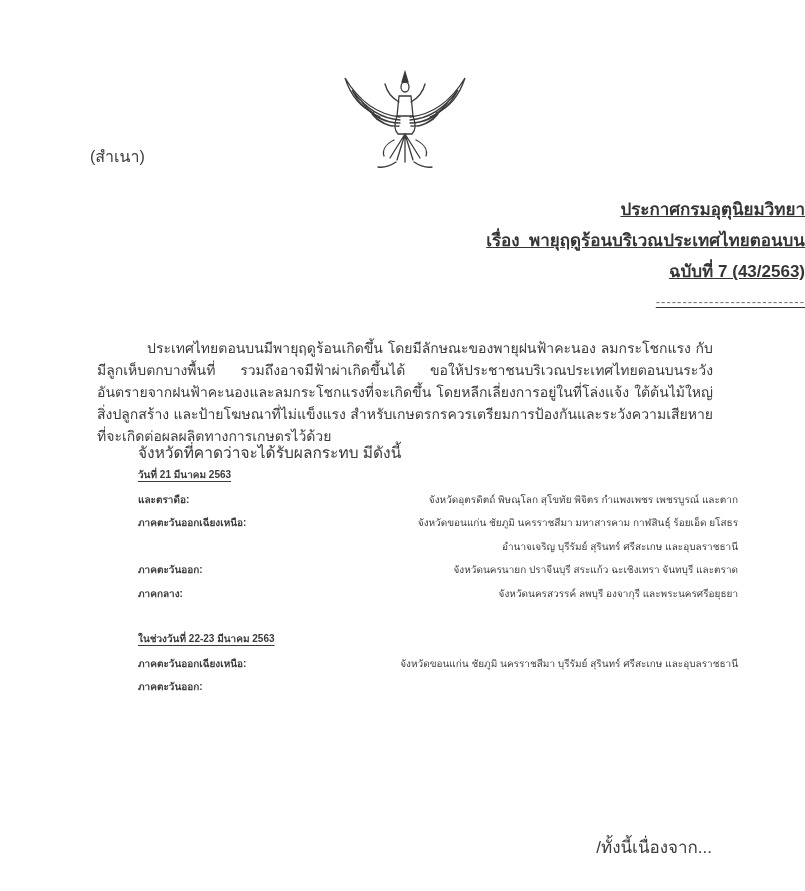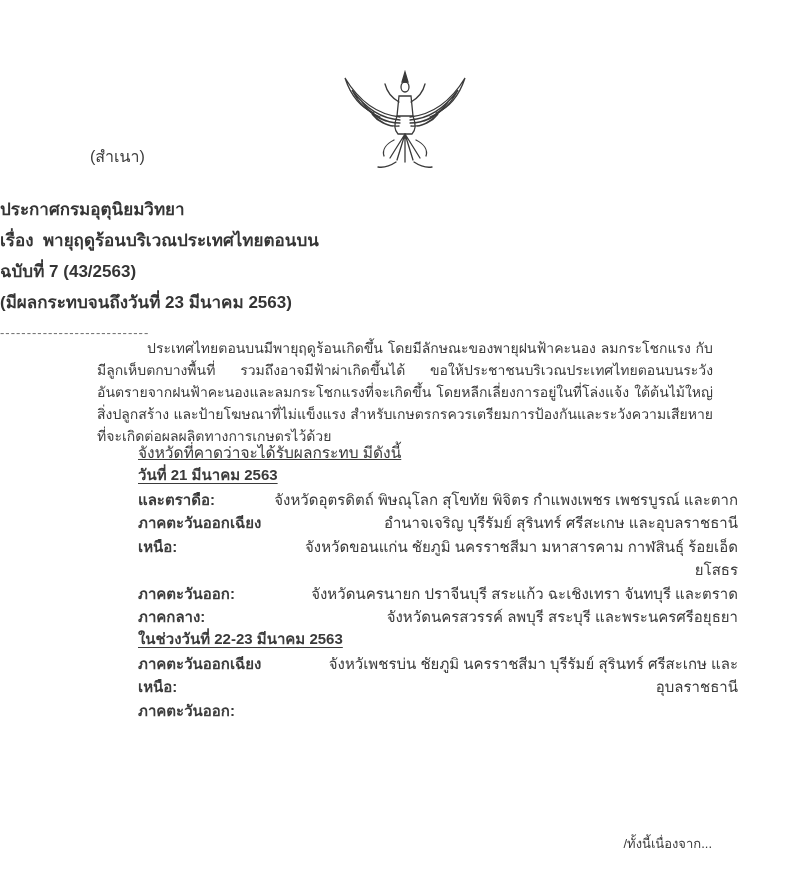--- a/index.html
+++ b/index.html
@@ -26,25 +26,26 @@
     left: 338px;
     top: 70px;
     width: 134px;
     height: 114px;
   }
   .title-block {
     position: absolute;
     left: 0;
     right: 0;
     top: 194px;
-    text-align: left;
+    text-align: right;
     font-weight: bold;
     font-size: 17px;
     line-height: 31px;
     color: #353535;
+    text-decoration: underline;
   }
   .title-block .t-line { white-space: pre-wrap; }
   .divider {
     margin-top: 8px;
     font-weight: normal;
     font-size: 13px;
     letter-spacing: 1px;
     color: #6e6e6e;
     line-height: 14px;
   }
@@ -56,27 +57,26 @@
     font-size: 14px;
     line-height: 22px;
     text-align: justify;
     text-indent: 50px;
   }
   .impact-intro {
     position: absolute;
     left: 138px;
     top: 440px;
     font-size: 15.5px;
-    text-decoration: underline;
   }
   .section {
     position: absolute;
     left: 138px;
     width: 600px;
-    font-size: 15px;
+    font-size: 10px;
     line-height: 23.5px;
   }
   .section-1 { top: 463px; }
   .section-2 { top: 627px; }
   .sec-heading {
     font-weight: bold;
     text-decoration: underline;
     text-underline-offset: 3px;
     margin-bottom: 1px;
   }
@@ -84,21 +84,21 @@
   .reg {
     width: 130px;
     flex: 0 0 130px;
     font-weight: bold;
   }
   .prov { flex: 1; text-align: right; }
   .footer-note {
     position: absolute;
     right: 93px;
     top: 833px;
-    font-size: 13px;
+    font-size: 17px;
   }
 </style>
 </head>
 <body>
 
 <div class="page">
 
   <div class="copy-label">(สำเนา)</div>
 
   <div class="emblem">
@@ -134,63 +134,62 @@
         <path d="M58 92 C52 96 46 98 40 97"></path>
         <path d="M76 92 C82 96 88 98 94 97"></path>
       </g>
     </svg>
   </div>
 
   <div class="title-block">
     <div class="t-line">ประกาศกรมอุตุนิยมวิทยา</div>
     <div class="t-line">เรื่อง  พายุฤดูร้อนบริเวณประเทศไทยตอนบน</div>
     <div class="t-line">ฉบับที่ 7 (43/2563)</div>
-    <div class="t-line">(มีผลกระทบจนถึงวันที่ 23 มีนาคม 2563)</div>
     <div class="divider">----------------------------</div>
   </div>
 
   <p class="body-par">ประเทศไทยตอนบนมีพายุฤดูร้อนเกิดขึ้น โดยมีลักษณะของพายุฝนฟ้าคะนอง ลมกระโชกแรง กับมีลูกเห็บตกบางพื้นที่ รวมถึงอาจมีฟ้าผ่าเกิดขึ้นได้ ขอให้ประชาชนบริเวณประเทศไทยตอนบนระวังอันตรายจากฝนฟ้าคะนองและลมกระโชกแรงที่จะเกิดขึ้น โดยหลีกเลี่ยงการอยู่ในที่โล่งแจ้ง ใต้ต้นไม้ใหญ่ สิ่งปลูกสร้าง และป้ายโฆษณาที่ไม่แข็งแรง สำหรับเกษตรกรควรเตรียมการป้องกันและระวังความเสียหายที่จะเกิดต่อผลผลิตทางการเกษตรไว้ด้วย</p>
 
   <div class="impact-intro">จังหวัดที่คาดว่าจะได้รับผลกระทบ มีดังนี้</div>
 
   <div class="section section-1">
     <div class="sec-heading">วันที่ 21 มีนาคม 2563</div>
     <div class="row">
       <div class="reg">และตราดือ:</div>
       <div class="prov">
         <div>จังหวัดอุตรดิตถ์ พิษณุโลก สุโขทัย พิจิตร กำแพงเพชร เพชรบูรณ์ และตาก</div>
       </div>
     </div>
     <div class="row">
       <div class="reg">ภาคตะวันออกเฉียงเหนือ:</div>
       <div class="prov">
+        <div>จังหวัดขอนแก่น ชัยภูมิ นครราชสีมา มหาสารคาม กาฬสินธุ์ ร้อยเอ็ด ยโสธร</div>
         <div>อำนาจเจริญ บุรีรัมย์ สุรินทร์ ศรีสะเกษ และอุบลราชธานี</div>
-        <div>จังหวัดขอนแก่น ชัยภูมิ นครราชสีมา มหาสารคาม กาฬสินธุ์ ร้อยเอ็ด ยโสธร</div>
       </div>
     </div>
     <div class="row">
       <div class="reg">ภาคตะวันออก:</div>
       <div class="prov">
         <div>จังหวัดนครนายก ปราจีนบุรี สระแก้ว ฉะเชิงเทรา จันทบุรี และตราด</div>
       </div>
     </div>
     <div class="row">
       <div class="reg">ภาคกลาง:</div>
       <div class="prov">
-        <div>จังหวัดนครสวรรค์ ลพบุรี สระบุรี และพระนครศรีอยุธยา</div>
+        <div>จังหวัดนครสวรรค์ ลพบุรี องจากุรี และพระนครศรีอยุธยา</div>
       </div>
     </div>
   </div>
 
   <div class="section section-2">
     <div class="sec-heading">ในช่วงวันที่ 22-23 มีนาคม 2563</div>
     <div class="row">
       <div class="reg">ภาคตะวันออกเฉียงเหนือ:</div>
       <div class="prov">
-        <div>จังหวัเพชรบ่น ชัยภูมิ นครราชสีมา บุรีรัมย์ สุรินทร์ ศรีสะเกษ และอุบลราชธานี</div>
+        <div>จังหวัดขอนแก่น ชัยภูมิ นครราชสีมา บุรีรัมย์ สุรินทร์ ศรีสะเกษ และอุบลราชธานี</div>
       </div>
     </div>
     <div class="row">
       <div class="reg">ภาคตะวันออก:</div>
     </div>
   </div>
 
   <div class="footer-note">/ทั้งนี้เนื่องจาก...</div>
 
 </div>

